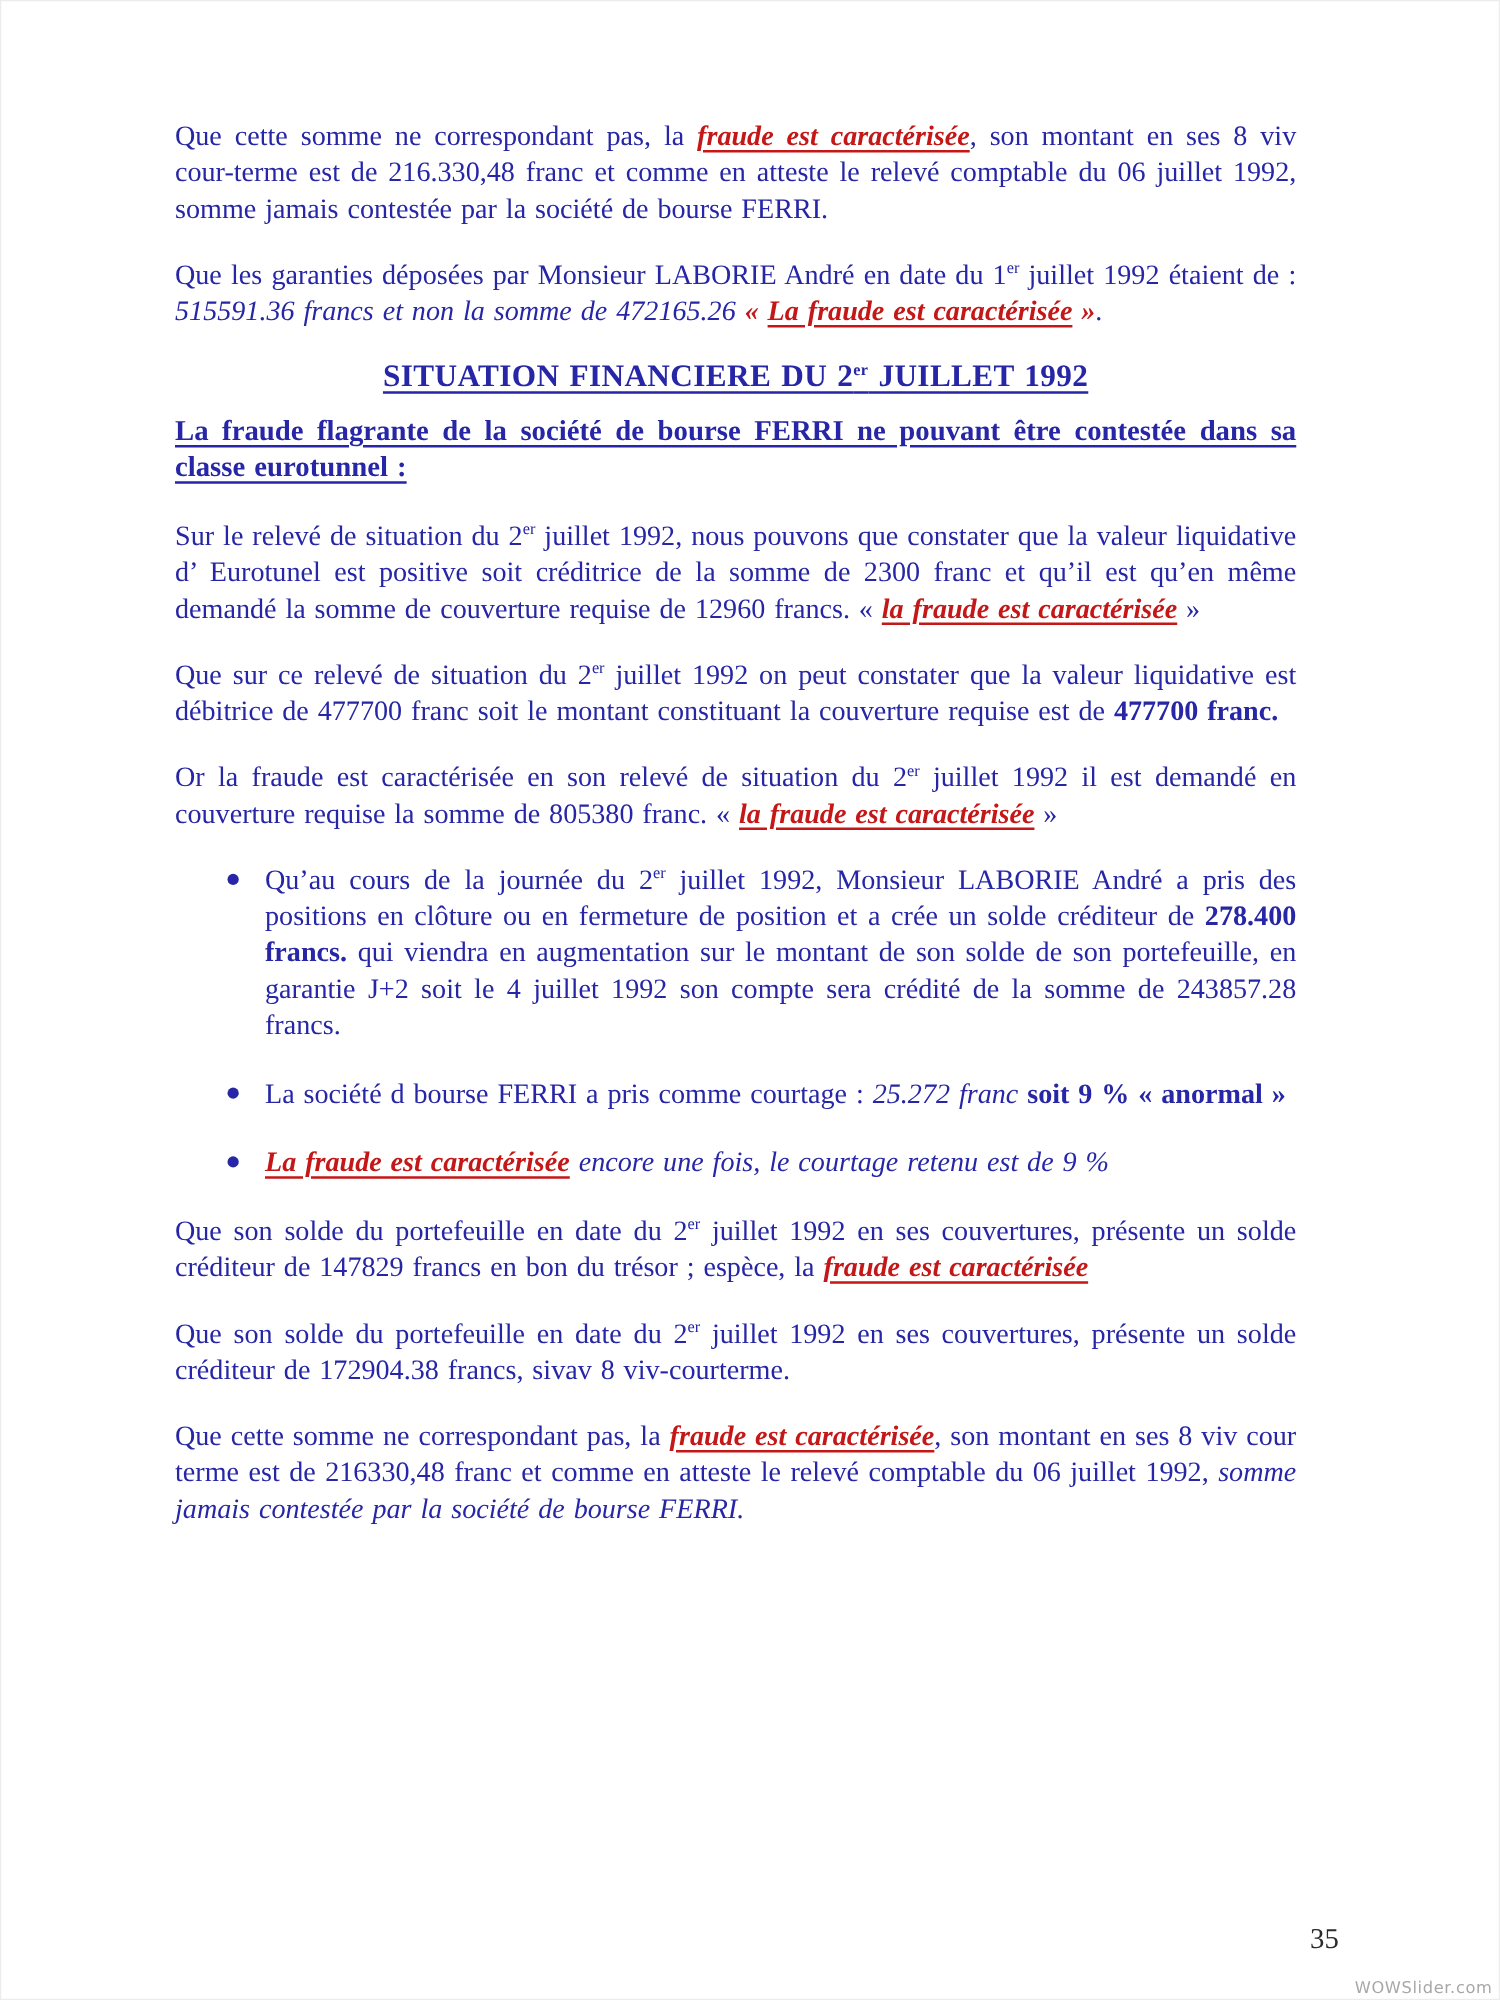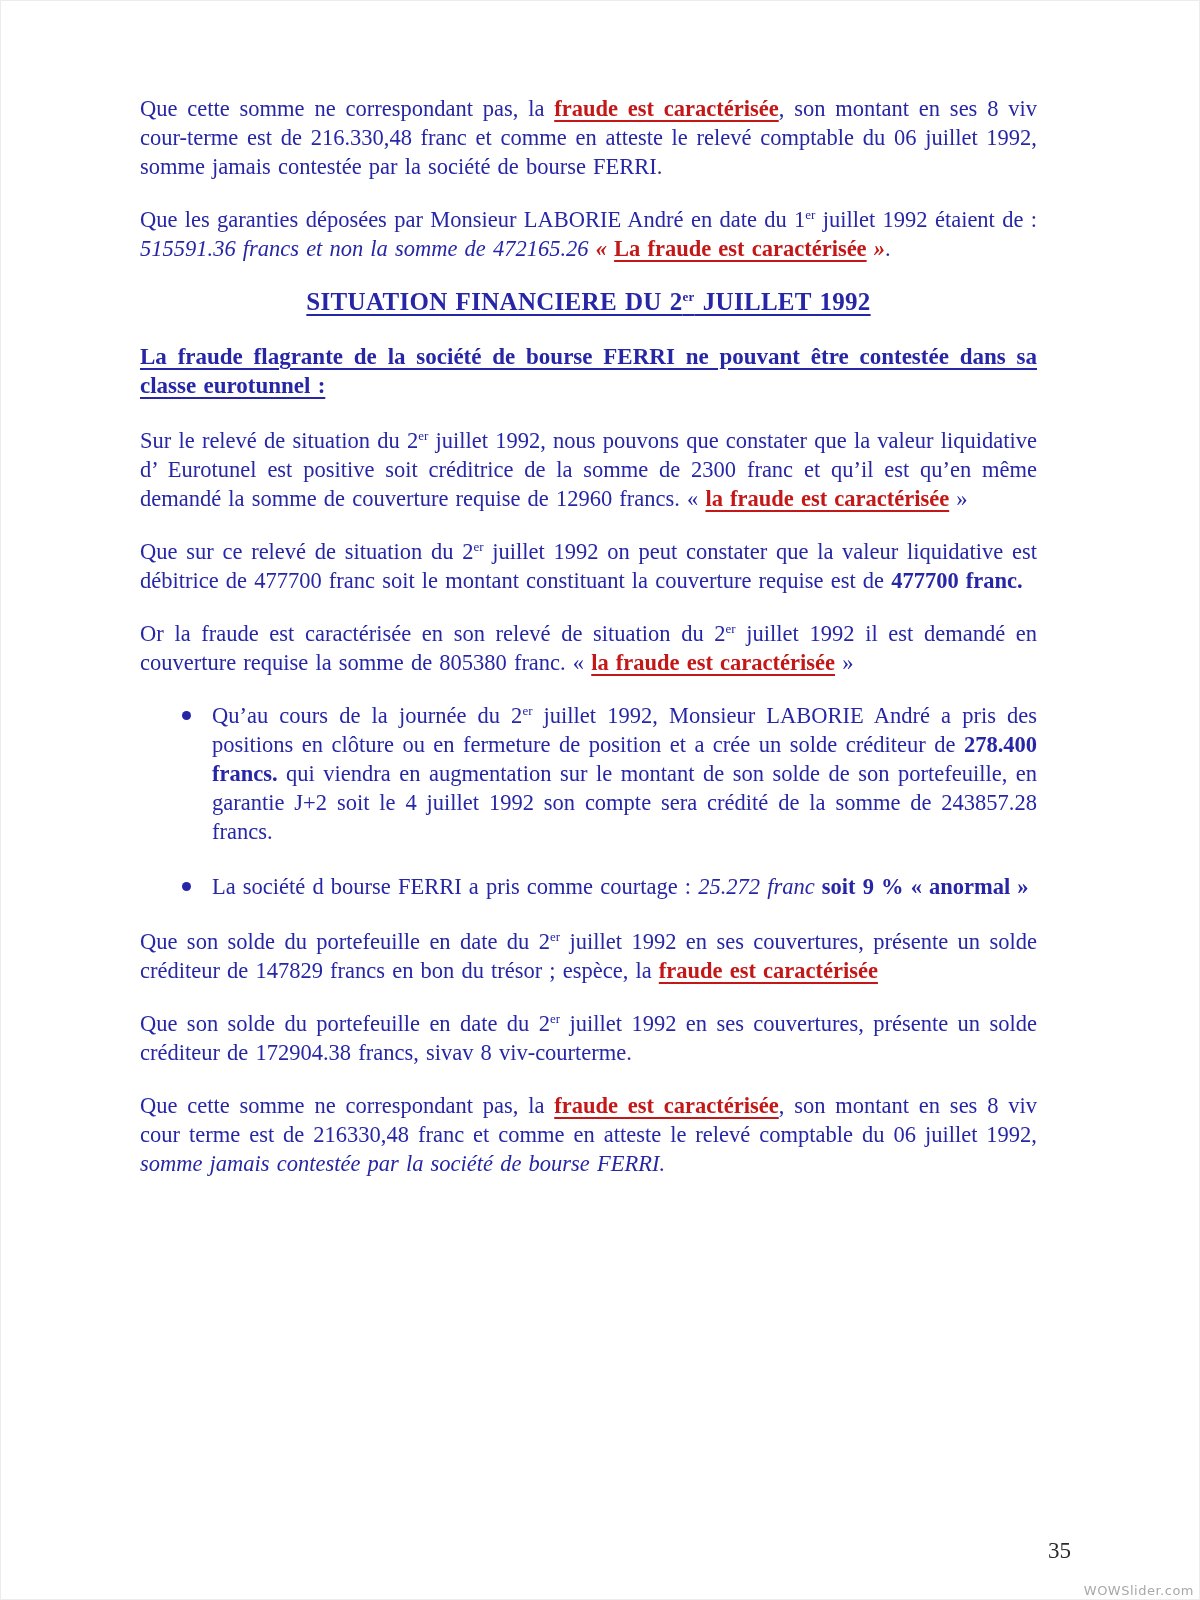--- a/index.html
+++ b/index.html
@@ -22,21 +22,21 @@
     color:#2626a6;
     font-size:22.5px;
     line-height:29px;
     word-spacing:1.5px;
   }
   .para { margin:0 0 24px 0; text-align:justify; }
   .heading {
     text-align:center;
     font-weight:bold;
     font-size:25px;
-    margin:4px 0 26px 0;
+    margin:4px 0 14px 0;
     letter-spacing:0.3px;
   }
   .heading .u, .subheading .u {
     text-decoration:underline;
     text-decoration-thickness:2px;
     text-underline-offset:4px;
   }
   .subheading {
     font-weight:bold;
     font-size:23px;
@@ -48,20 +48,21 @@
     flex:none;
     width:9px; height:9px;
     border-radius:50%;
     background:#2626a6;
     margin:10px 0 0 42px;
   }
   .btxt { flex:1; margin-left:21px; text-align:justify; }
   .seg-fraud {
     color:#c41717;
     font-weight:bold;
+    font-style:italic;
     text-decoration:underline;
     text-decoration-thickness:2px;
     text-underline-offset:4px;
   }
   .seg-redq { color:#c41717; font-weight:bold; font-style:italic; }
   .seg-b { font-weight:bold; }
   .seg-bi { font-weight:normal; font-style:italic; }
   sup.seg-sup { font-size:13px; line-height:0; }
   .page-number {
     position:absolute;
@@ -93,19 +94,23 @@
     <p class="para"><span>Que  sur ce relevé de situation du 2</span><sup class="seg-sup">er</sup><span> juillet 1992 on peut constater que la valeur liquidative est débitrice de 477700 franc soit le montant constituant la couverture requise est de </span><span class="seg-b">477700 franc.</span></p>
     <p class="para"><span>Or la fraude est caractérisée en son relevé de situation du 2</span><sup class="seg-sup">er</sup><span> juillet 1992 il est demandé en couverture requise la somme de 805380 franc. « </span><span class="seg-fraud">la fraude est caractérisée</span><span> »</span></p>
     <div class="bullet">
       <span class="dot"></span>
       <div class="btxt"><span>Qu’au cours de la journée du 2</span><sup class="seg-sup">er</sup><span> juillet 1992, Monsieur LABORIE André a pris des positions en clôture ou en fermeture de position et a crée un solde créditeur de </span><span class="seg-b">278.400 francs.</span><span> qui viendra en augmentation sur le montant de son solde de son portefeuille, en garantie J+2 soit le 4 juillet 1992 son compte sera crédité  de la somme de 243857.28 francs.</span></div>
     </div>
     <div class="bullet">
       <span class="dot"></span>
       <div class="btxt"><span>La société d bourse FERRI a pris comme courtage : </span><span class="seg-bi">25.272 franc</span><span> </span><span class="seg-b">soit 9 % « anormal »</span></div>
     </div>
+    <div class="bullet">
+      <span class="dot"></span>
+      <div class="btxt"><span class="seg-fraud">La fraude est caractérisée</span><span class="seg-bi"> encore une fois, le courtage retenu est de 9 %</span></div>
+    </div>
     <p class="para"><span>Que son solde du portefeuille en date du 2</span><sup class="seg-sup">er</sup><span> juillet 1992 en ses couvertures, présente un solde créditeur de 147829 francs en bon du trésor ; espèce, la </span><span class="seg-fraud">fraude est caractérisée</span></p>
     <p class="para"><span>Que son solde du portefeuille en date du 2</span><sup class="seg-sup">er</sup><span> juillet 1992 en ses couvertures, présente un solde créditeur de 172904.38 francs, sivav 8 viv-courterme.</span></p>
     <p class="para"><span>Que  cette somme ne correspondant pas, la </span><span class="seg-fraud">fraude est caractérisée</span><span>, son montant en ses 8 viv cour terme est de 216330,48 franc et comme en atteste le relevé comptable du 06 juillet 1992, </span><span class="seg-bi">somme jamais contestée par la société de bourse FERRI.</span></p>
   </div>
 
 <div class="page-number">35</div>
 <div class="watermark">WOWSlider.com</div>
 
 </body></html>

